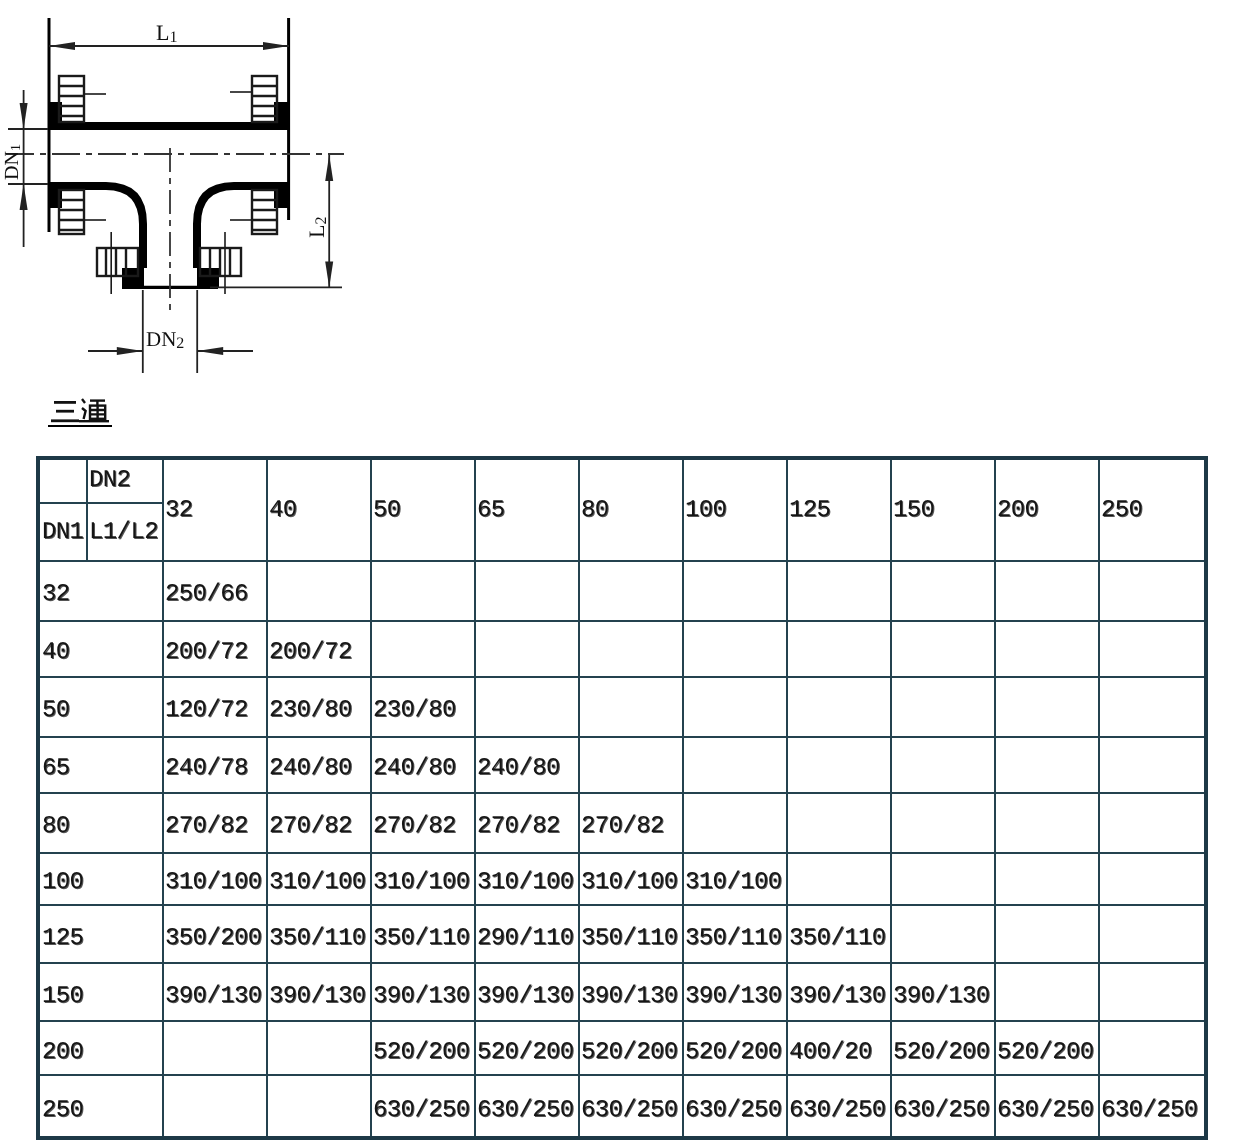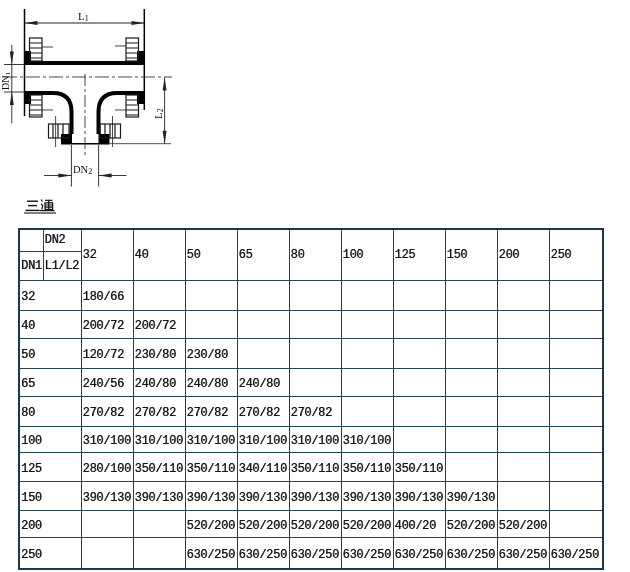--- a/index.html
+++ b/index.html
@@ -167,21 +167,21 @@
           <td rowspan="2">150</td>
           <td rowspan="2">200</td>
           <td rowspan="2">250</td>
         </tr>
 <tr style="height:29px">
           <td>DN1</td>
           <td>L1/L2</td>
         </tr>
 <tr class="d" style="height:30px">
           <td colspan="2">32</td>
-          <td>180/66</td>
+          <td>250/66</td>
           <td></td>
           <td></td>
           <td></td>
           <td></td>
           <td></td>
           <td></td>
           <td></td>
           <td></td>
           <td></td>
         </tr>
@@ -206,21 +206,21 @@
           <td></td>
           <td></td>
           <td></td>
           <td></td>
           <td></td>
           <td></td>
           <td></td>
         </tr>
 <tr class="d" style="height:28px">
           <td colspan="2">65</td>
-          <td>240/56</td>
+          <td>240/78</td>
           <td>240/80</td>
           <td>240/80</td>
           <td>240/80</td>
           <td></td>
           <td></td>
           <td></td>
           <td></td>
           <td></td>
           <td></td>
         </tr>
@@ -245,24 +245,24 @@
           <td>310/100</td>
           <td>310/100</td>
           <td>310/100</td>
           <td></td>
           <td></td>
           <td></td>
           <td></td>
         </tr>
 <tr class="d" style="height:29px">
           <td colspan="2">125</td>
-          <td>280/100</td>
-          <td>350/110</td>
-          <td>350/110</td>
-          <td>340/110</td>
+          <td>350/200</td>
+          <td>350/110</td>
+          <td>350/110</td>
+          <td>290/110</td>
           <td>350/110</td>
           <td>350/110</td>
           <td>350/110</td>
           <td></td>
           <td></td>
           <td></td>
         </tr>
 <tr class="d" style="height:29px">
           <td colspan="2">150</td>
           <td>390/130</td>

